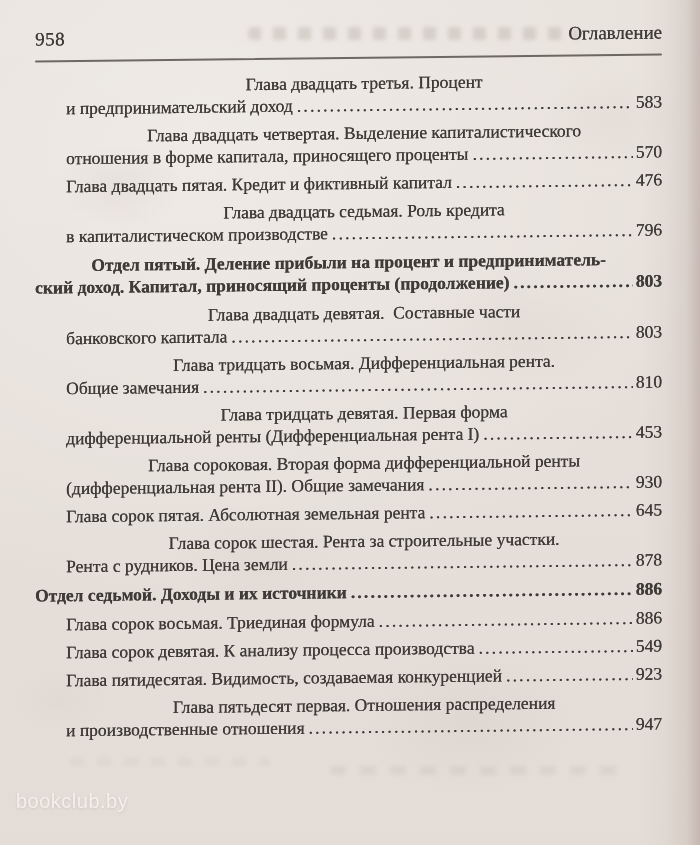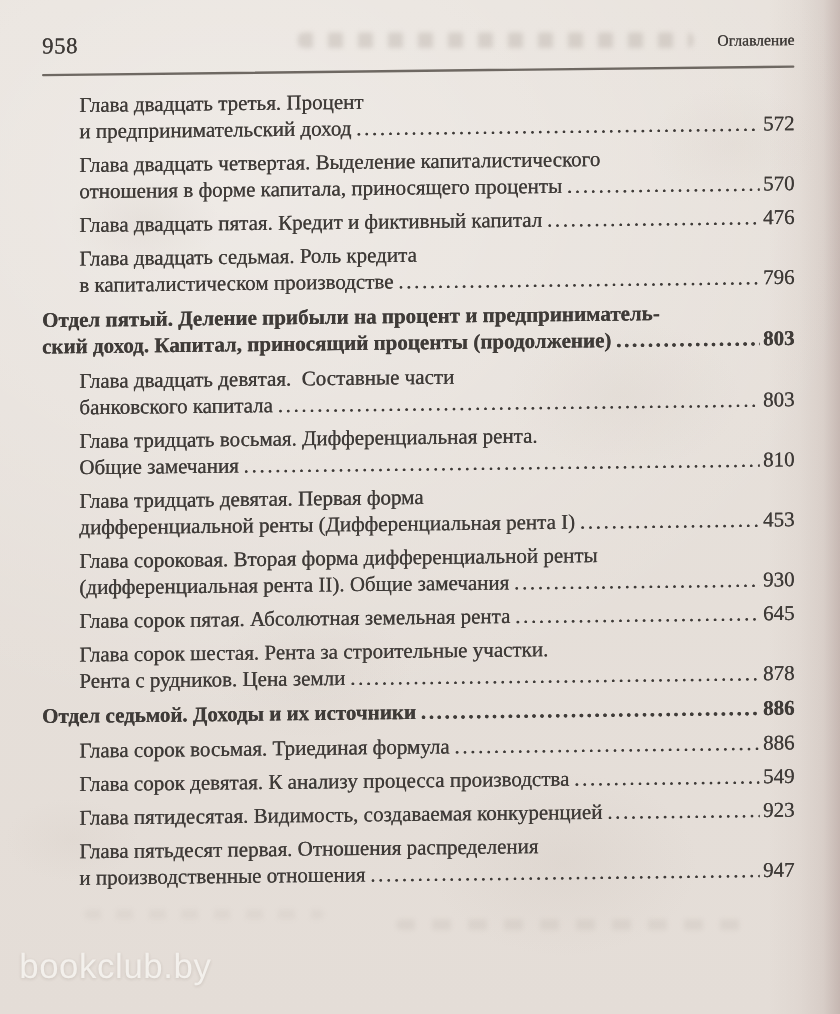--- a/index.html
+++ b/index.html
@@ -13,20 +13,21 @@
     width:700px;height:845px;overflow:hidden;
     font-family:"Liberation Serif","DejaVu Serif",serif;
     background:var(--paper);
   }
   .page{
     position:relative;width:700px;height:845px;overflow:hidden;
     background:
       linear-gradient(to left, rgba(138,108,104,0.34), rgba(150,122,116,0.16) 14px, rgba(150,122,116,0.06) 34px, rgba(150,122,116,0) 60px),
       radial-gradient(130% 90% at 28% 18%, rgba(255,255,255,0.30), rgba(255,255,255,0) 60%),
       linear-gradient(#e8e2dc, #e4ddd7);
+    text-align: center;
   }
   .mottle{
     position:absolute;inset:0;pointer-events:none;
     background:
       radial-gradient(90px 60px at 120px 185px, rgba(190,178,168,0.14), transparent 70%),
       radial-gradient(140px 90px at 520px 330px, rgba(195,182,172,0.12), transparent 70%),
       radial-gradient(120px 80px at 260px 560px, rgba(190,178,168,0.10), transparent 70%),
       radial-gradient(160px 110px at 470px 720px, rgba(185,172,162,0.13), transparent 70%),
       radial-gradient(100px 70px at 610px 120px, rgba(198,186,176,0.12), transparent 70%),
       radial-gradient(80px 50px at 60px 700px, rgba(198,186,176,0.12), transparent 70%);
@@ -47,35 +48,35 @@
   .content{
     position:absolute;left:0;top:0;width:700px;box-sizing:border-box;
     padding:28px 38px 0 35px;
     transform:skewY(-0.65deg);transform-origin:0 0;
     color:var(--ink);
     font-size:17.5px;
     text-shadow:0.25px 0 0 currentColor;
   }
   .header-row{display:flex;justify-content:space-between;align-items:baseline;line-height:24px;}
   .folio{font-size:19px;letter-spacing:0.5px;}
-  .running-title{font-size:13px;}
+  .running-title{font-size:19px;}
   .rule{height:2px;background:var(--rule);margin-top:9px;border-radius:1px;}
   .toc{margin-top:13px;}
   .entry{margin-bottom:6px;}
   .entry .line{line-height:22px;white-space:pre;}
   .entry .lineflex{display:flex;align-items:baseline;white-space:pre;line-height:22px;}
   .chapter{padding-left:31px;}
   .section{font-weight:700;margin-top:7px;margin-bottom:7px;}
   .leader{flex:1 1 auto;overflow:hidden;white-space:nowrap;margin:0 3px 0 4px;letter-spacing:2.2px;}
   .leader::after{content:"..........................................................................................................................................................";}
   .pg{flex:0 0 auto;}
   .watermark{
     position:absolute;left:16px;top:790px;
     font-family:"Liberation Sans","DejaVu Sans",sans-serif;
-    font-size:29px;font-weight:400;letter-spacing:0.5px;
+    font-size:20px;font-weight:400;letter-spacing:0.5px;
     color:var(--watermark);opacity:0.92;
     filter:blur(0.3px);
     text-shadow:0 1px 3px rgba(125,112,102,0.28);
   }
 </style>
 </head>
 <body>
 
 <div class="page">
   <div class="mottle"></div>
@@ -90,21 +91,21 @@
     </div>
     <div class="rule"></div>
 
     <div class="toc">
 
       <div class="entry chapter">
         <div class="line">Глава двадцать третья. Процент</div>
         <div class="lineflex">
           <span>и предпринимательский доход</span>
           <span class="leader"></span>
-          <span class="pg">572</span>
+          <span class="pg">583</span>
         </div>
       </div>
 
       <div class="entry chapter">
         <div class="line">Глава двадцать четвертая. Выделение капиталистического</div>
         <div class="lineflex">
           <span>отношения в форме капитала, приносящего проценты</span>
           <span class="leader"></span>
           <span class="pg">570</span>
         </div>

